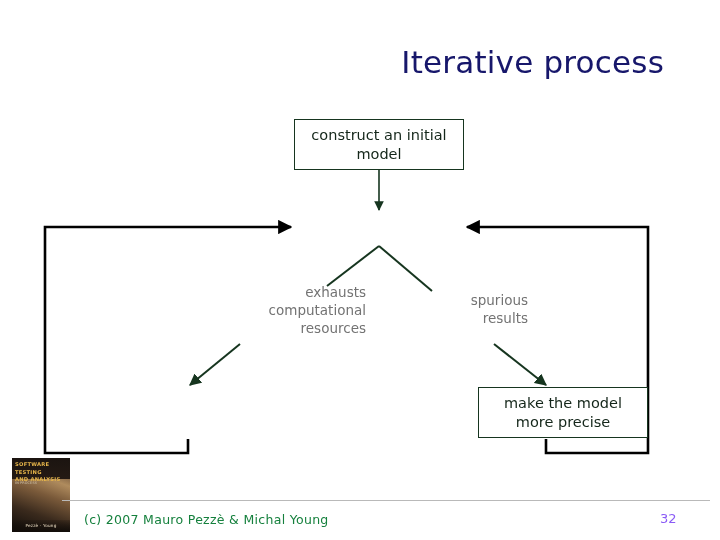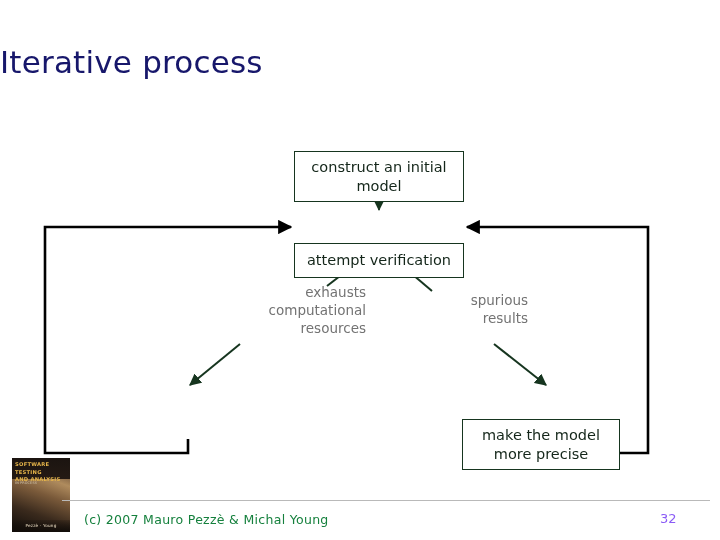--- a/index.html
+++ b/index.html
@@ -22,21 +22,21 @@
     height: 540px;
     background: #ffffff;
   }
 
   
   #slide-title {
     position: absolute;
     left: 0;
     top: 45px;
     width: 664px;
-    text-align: left;
+    text-align: right;
     color: #17176b;
     font-size: 31px;
     font-weight: normal;
     letter-spacing: 0.2px;
     line-height: 1.1;
     white-space: nowrap;
   }
 
   
   #diagram {
@@ -58,27 +58,26 @@
     border: 1px solid #16351f;
     background: #ffffff;
     color: #14261a;
     font-size: 14.5px;
     line-height: 1.28;
     text-align: center;
     display: flex;
     align-items: center;
     justify-content: center;
     padding: 2px 4px;
-    margin-top: 32px;
   }
 
   #node-construct { left: 294px; top: 119px; width: 170px; height: 51px; }
   #node-attempt   { left: 294px; top: 211px; width: 170px; height: 35px; }
   #node-abstract  { left: 102px; top: 387px; width: 170px; height: 51px; }
-  #node-precise   { left: 462px; top: 387px; width: 158px; height: 51px; }
+  #node-precise   { left: 478px; top: 387px; width: 170px; height: 51px; }
 
   .edge-label {
     position: absolute;
     color: #737373;
     font-size: 13.5px;
     line-height: 1.32;
     text-align: right;
     white-space: pre-line;
   }
   #label-exhausts { left: 234px; top: 284px; width: 132px; }
@@ -197,21 +196,20 @@
       <line x1="494" y1="344" x2="546" y2="385" stroke="#16351f" stroke-width="2" marker-end="url(#arrow-green)"></line>
 
       <path d="M 188 439 L 188 453 L 45 453 L 45 227 L 291 227" fill="none" stroke="#000000" stroke-width="2.6" marker-end="url(#arrow-black)"></path>
 
       <path d="M 546 439 L 546 453 L 648 453 L 648 227 L 467 227" fill="none" stroke="#000000" stroke-width="2.6" marker-end="url(#arrow-black)"></path>
     </svg>
 
     <div class="node-box" id="node-construct">construct an
 initial model</div>
 
-    <div class="node-box" id="node-attempt">attempt verification</div>
 
 
     <div class="node-box" id="node-precise">make the model
 more precise</div>
 
     <div class="edge-label" id="label-exhausts">exhausts
 computational
 resources</div>
 
     <div class="edge-label" id="label-spurious">spurious

